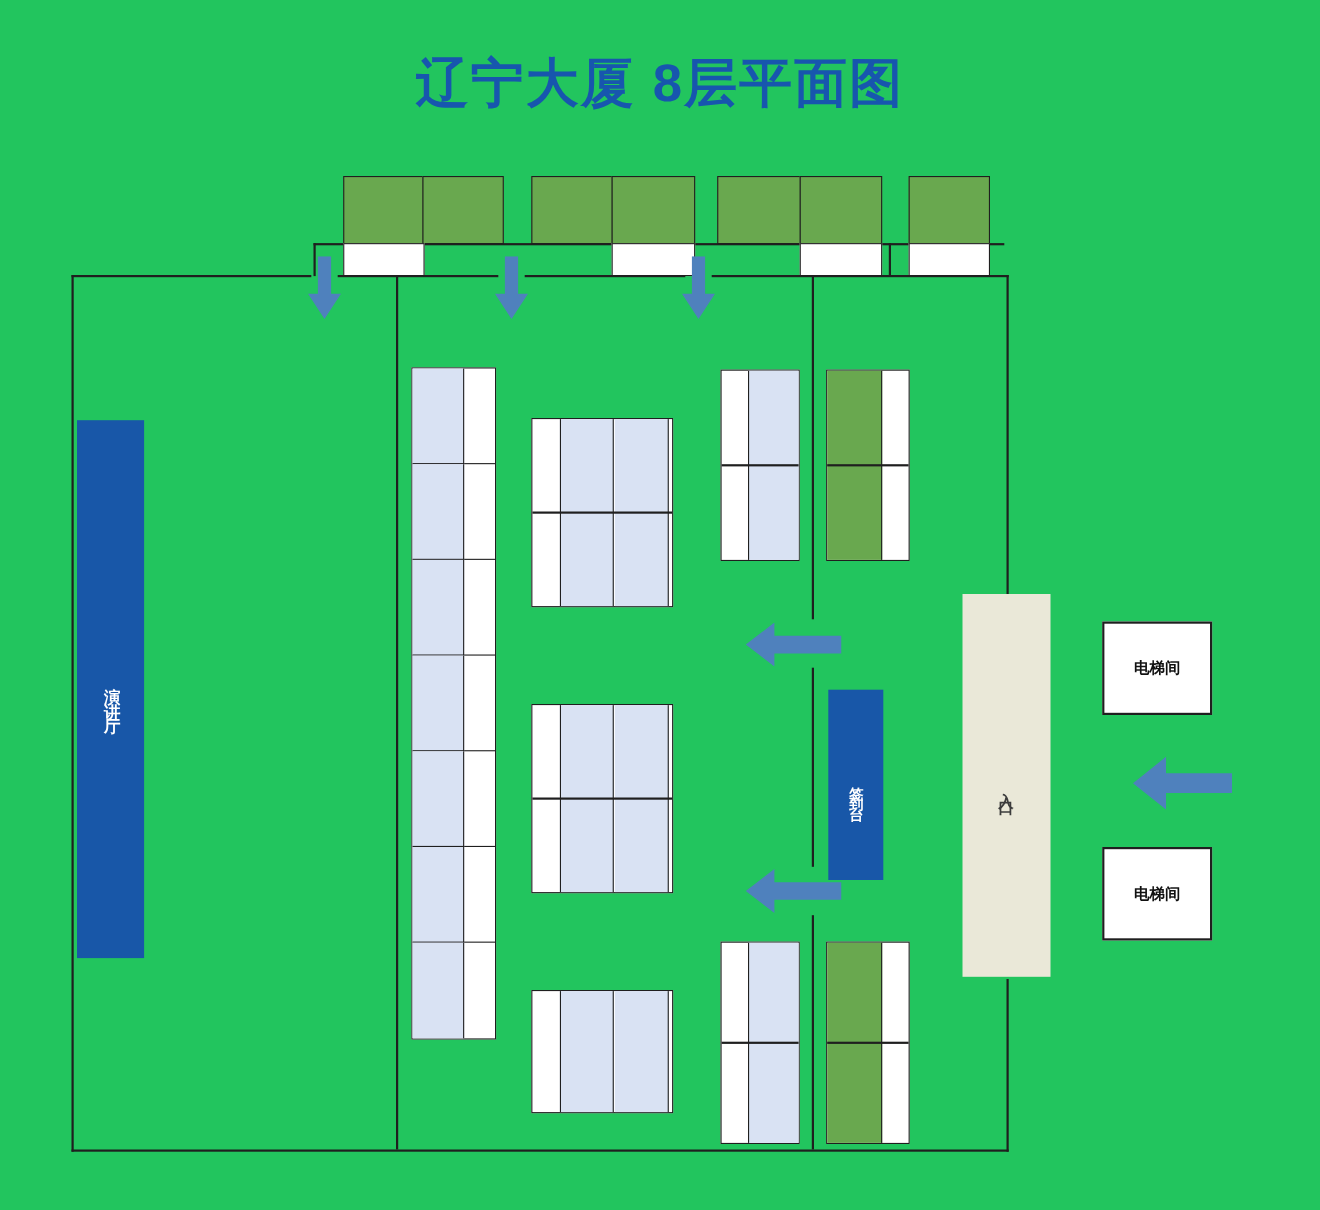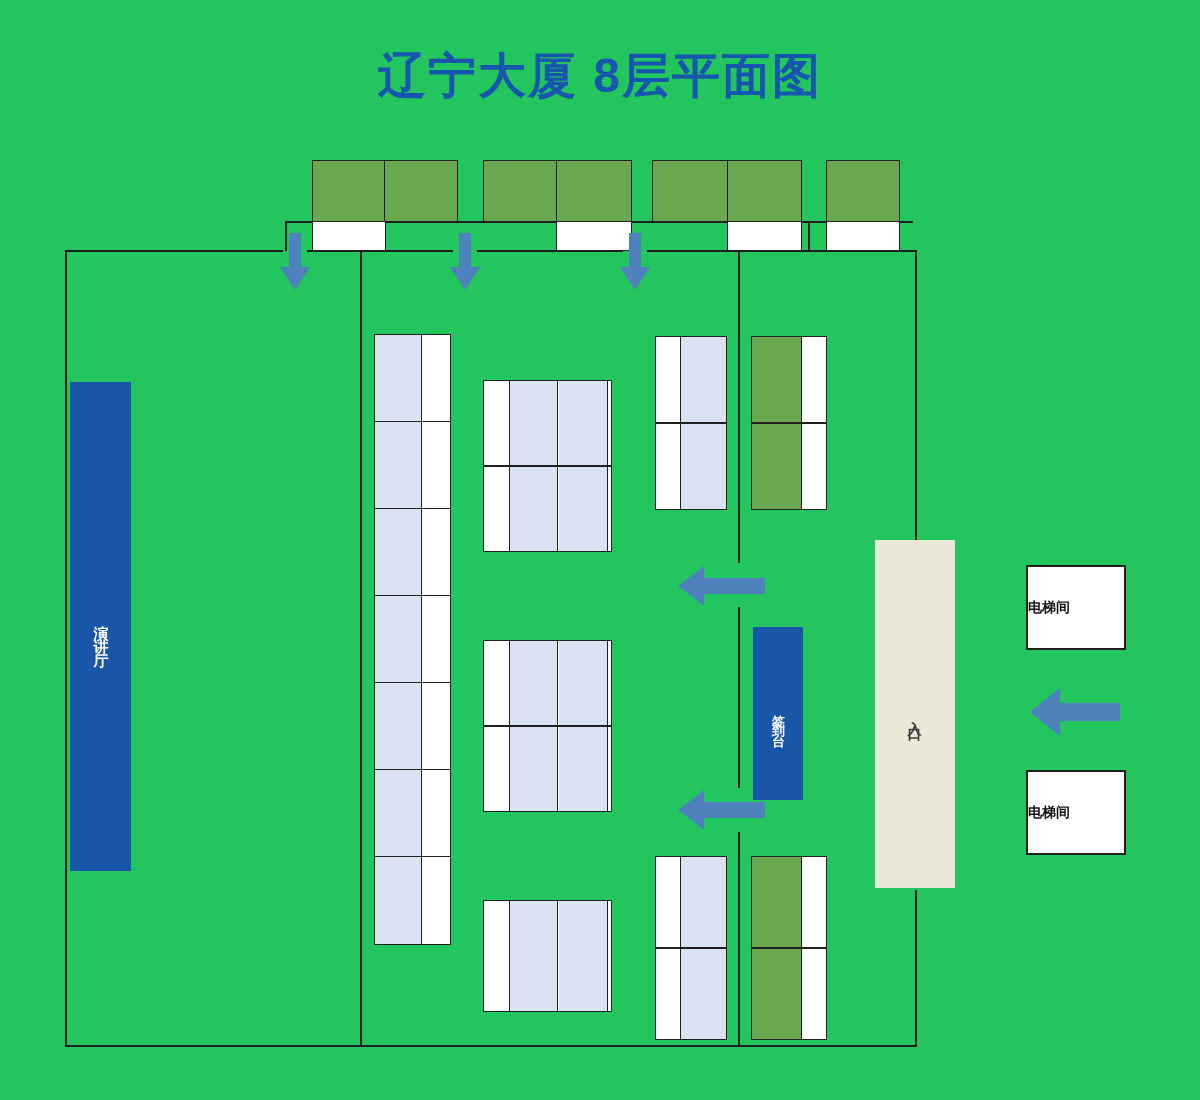--- a/index.html
+++ b/index.html
@@ -64,23 +64,23 @@
   }
   .entrance .vtext { letter-spacing:8px; padding-top:8px; }
   .notice {
     position:absolute; left:912px; top:118px; width:125px; height:132px;
     background:#5c7ea8; color:#ffffff; display:flex; flex-direction:column;
     align-items:center; justify-content:center; text-align:center;
     font-size:12px; font-weight:bold; line-height:1.9; padding:0 4px;
     box-sizing:border-box; z-index:3;
   }
   .elev {
-    position:absolute; left:1026px; width:100px; height:85px; background:#fff;
+    position:absolute; left:1002px; width:100px; height:85px; background:#fff;
     border:2px solid #1f1f1f; box-sizing:border-box; display:flex;
-    align-items:center; font-size:14px; font-weight:600; color:#111;
+    align-items:center; justify-content:center; font-size:14px; font-weight:600; color:#111;
   }
   .arrow { position:absolute; z-index:2; }
   .arrow svg { display:block; }
 </style>
 </head>
 <body>
 
 <div class="canvas">
 
   <div class="title">辽宁大厦 8层平面图</div>

